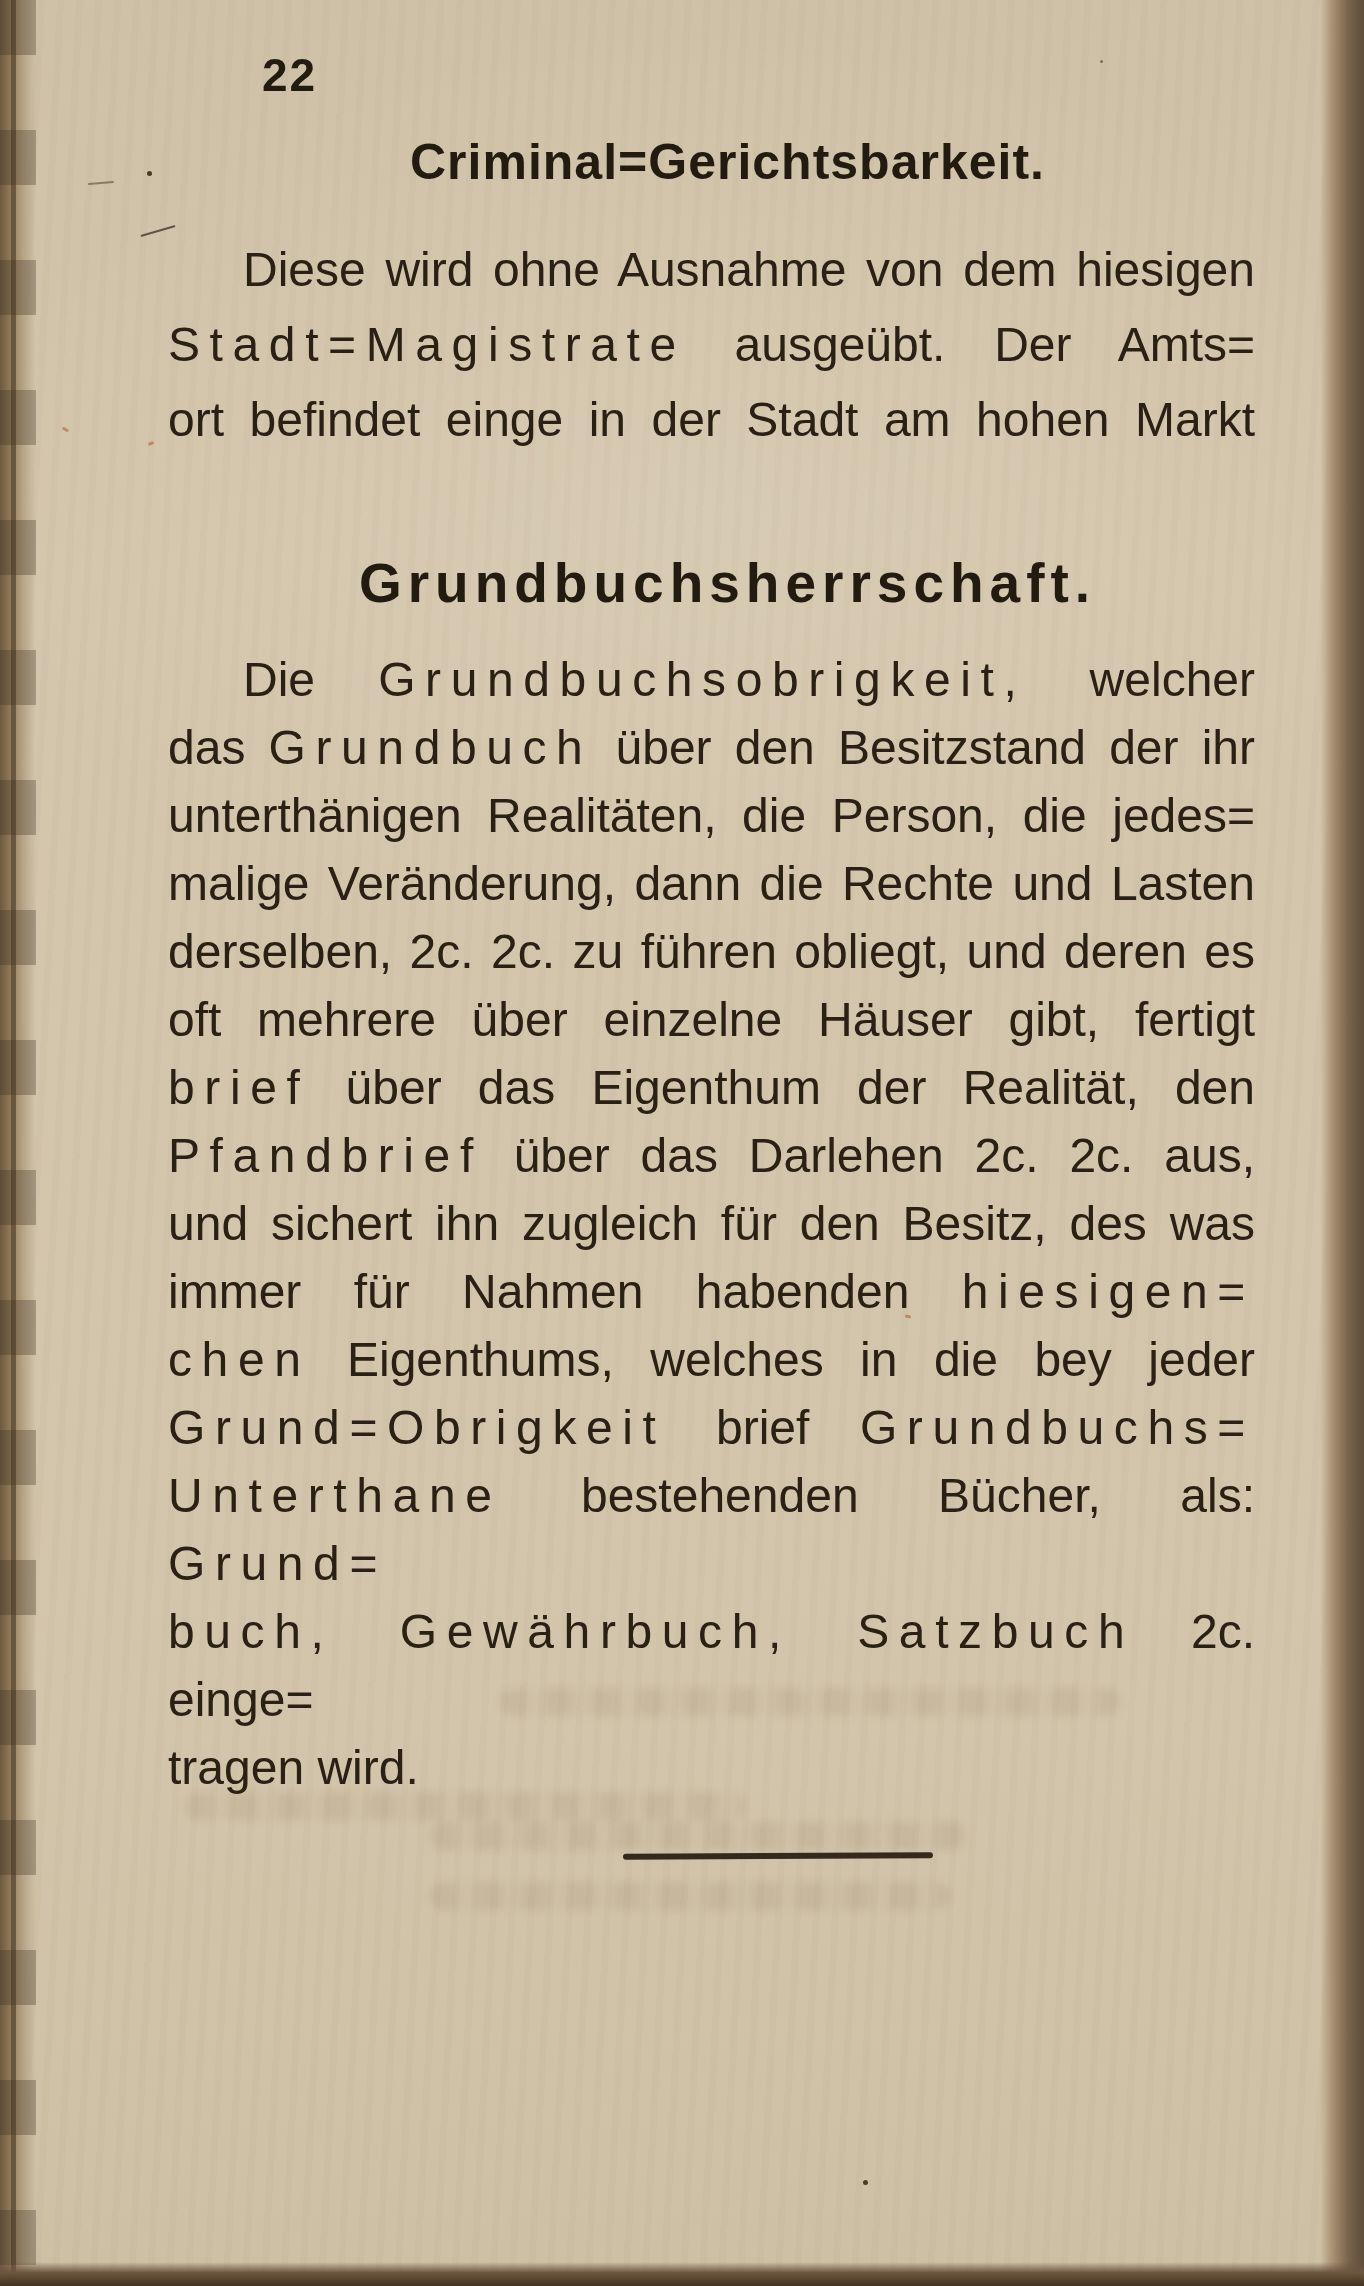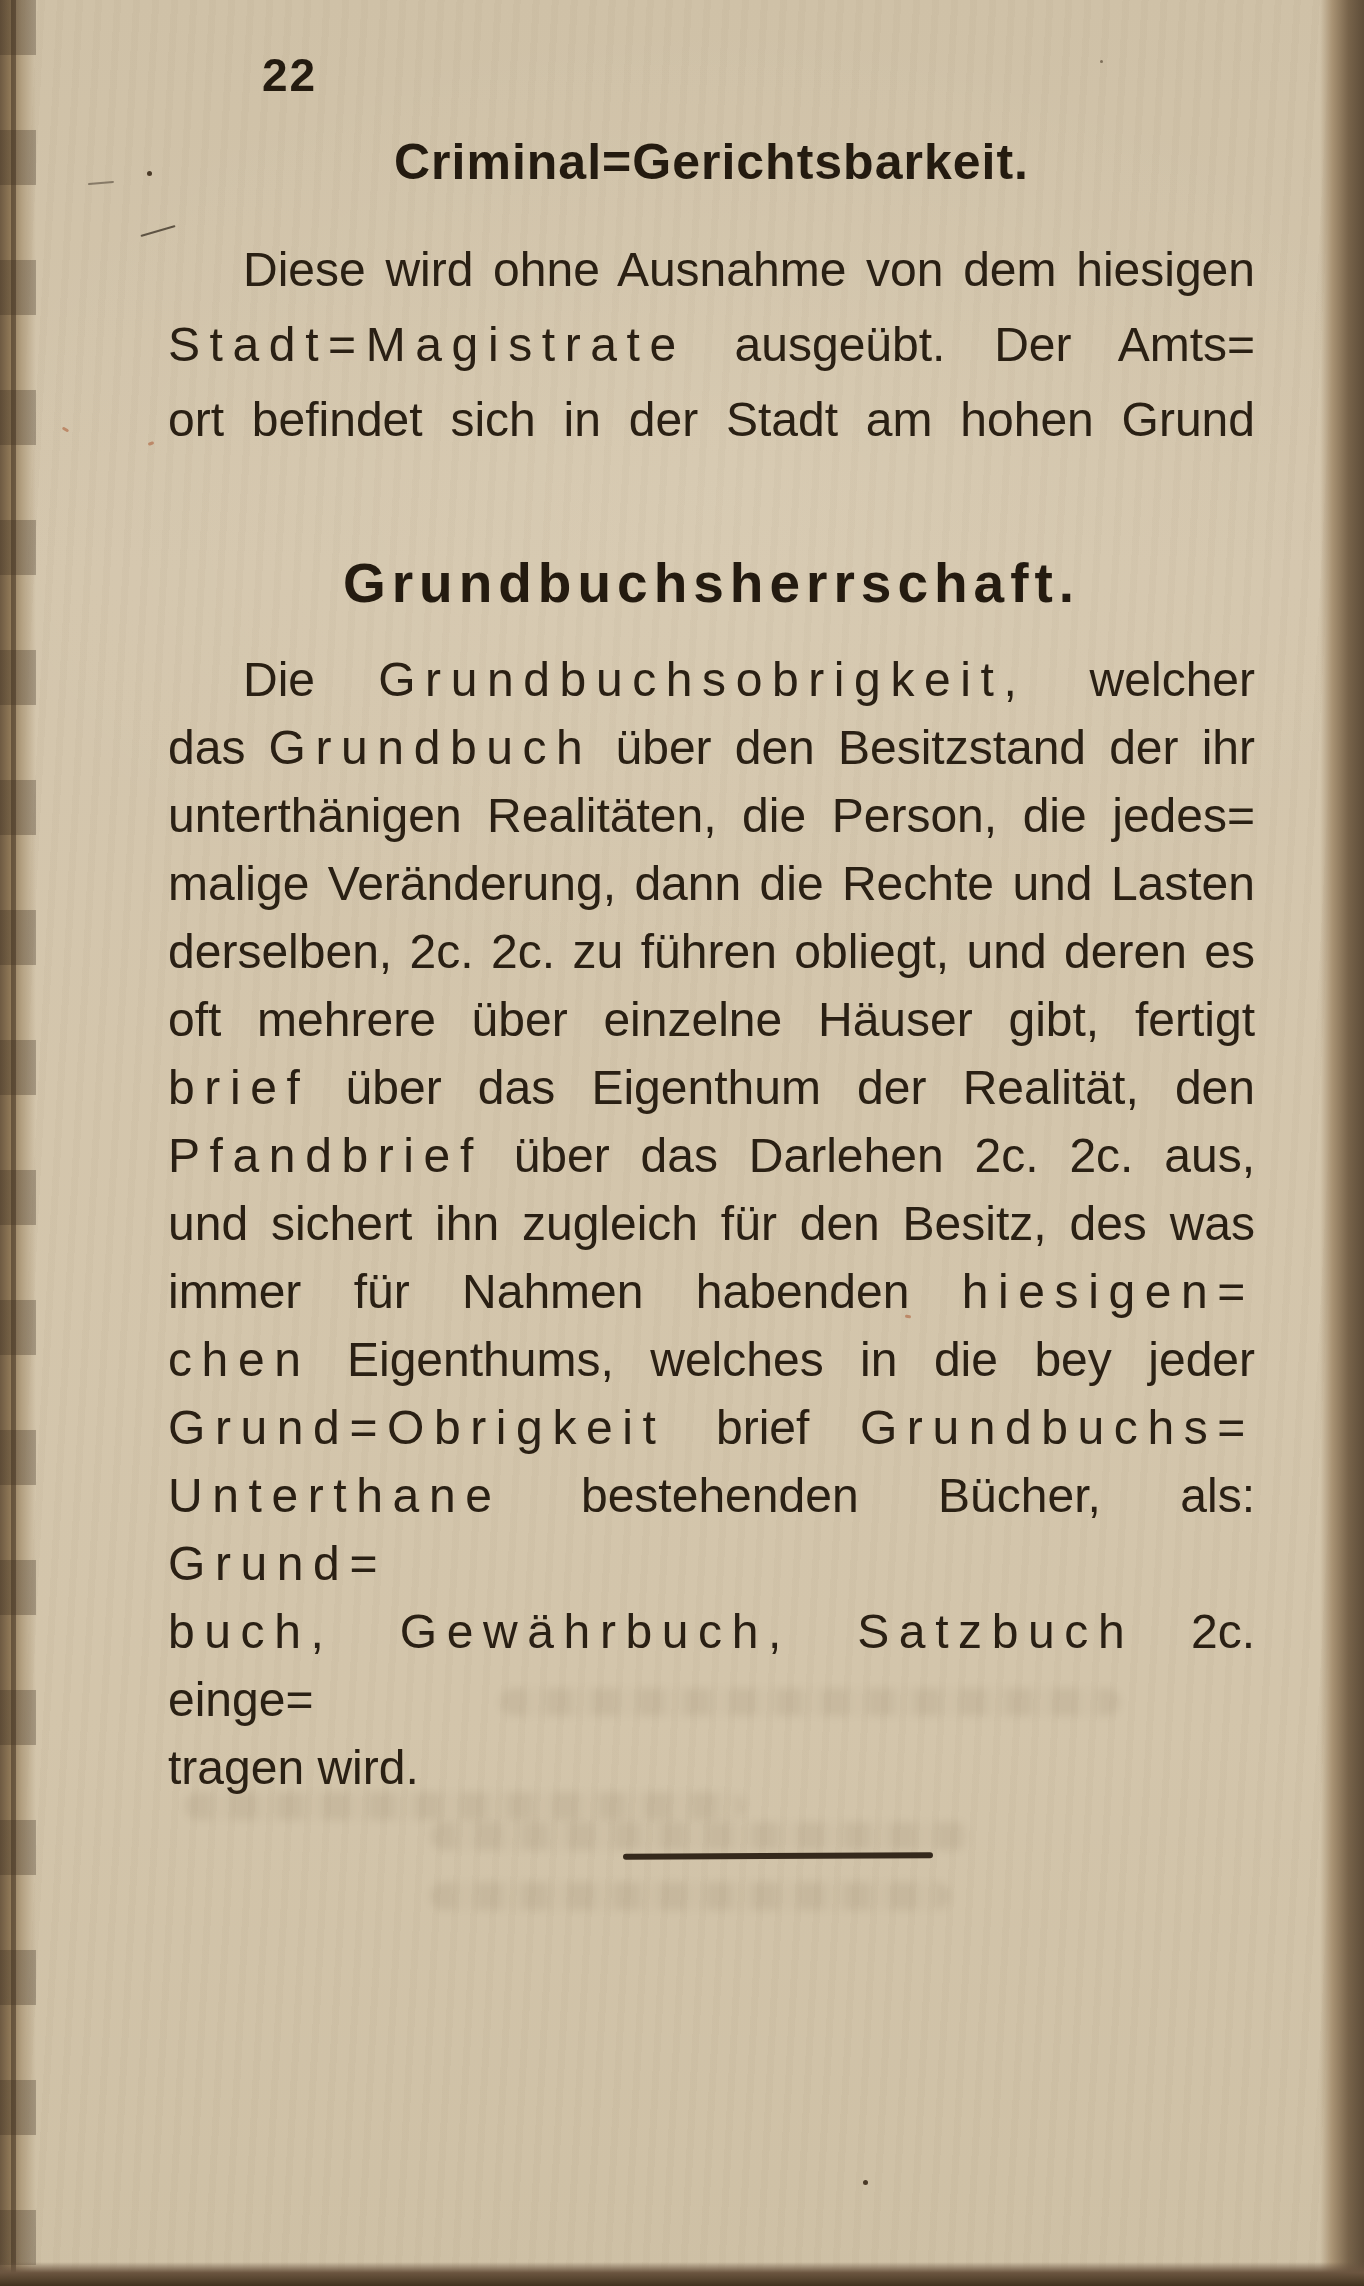--- a/index.html
+++ b/index.html
@@ -36,21 +36,21 @@
   }
 
   
   .content { position:absolute; left:168px; top:0; width:1087px; height:100%; }
 
   .pagenum {
     position:absolute; left:262px; top:48px;
     font-size:46px; font-weight:700; letter-spacing:2px; color:#241b10;
   }
 
-  h1.sec-title, h2.sec-title { position:absolute; left:0; width:100%; margin:0; text-align:center; color:#241b10; }
+  h1.sec-title, h2.sec-title { position:absolute; left:16px; width:100%; margin:0; text-align:center; color:#241b10; }
   h1.sec-title { top:133px; font-size:50px; font-weight:700; letter-spacing:1px; }
   h2.sec-title { top:551px; font-size:55px; font-weight:700; letter-spacing:6px;text-align:center; }
 
   .para { position:absolute; left:0; width:100%; font-size:48px; }
   .para-1 { top:232px;  line-height:75px; }
   .para-2 { top:646px;  line-height:68px; }
   .line { text-align:justify; text-align-last:justify; }
   .line.indent { padding-left:75px; }
   .line.last { text-align-last:left; }
   .sperr { letter-spacing:0.2em; }
@@ -93,21 +93,21 @@
   <div class="speck" style="left:863px; top:2180px; width:5px; height:5px;"></div>
   <div class="speck" style="left:1100px; top:60px; width:3px; height:3px; opacity:0.6;"></div>
 
   <div class="pagenum">22</div>
 
   <div class="content">
     <h1 class="sec-title">Criminal=Gerichtsbarkeit.</h1>
     <div class="para para-1">
         <div class="line indent"><span>Diese wird ohne Ausnahme von dem hiesigen</span></div>
         <div class="line"><span class="sperr">Stadt=Magistrate</span><span> ausgeübt.  Der Amts=</span></div>
-        <div class="line"><span>ort befindet sich in der Stadt am hohen Grund</span></div>
+        <div class="line"><span>ort befindet einge in der Stadt am hohen Markt</span></div>
       </div>
 
     <h2 class="sec-title">Grundbuchsherrschaft.</h2>
     <div class="para para-2">
         <div class="line indent"><span>Die </span><span class="sperr">Grundbuchsobrigkeit,</span><span> welcher</span></div>
         <div class="line"><span>das </span><span class="sperr">Grundbuch</span><span> über den Besitzstand der ihr</span></div>
         <div class="line"><span>unterthänigen Realitäten, die Person, die jedes=</span></div>
         <div class="line"><span>malige Veränderung, dann die Rechte und Lasten</span></div>
         <div class="line"><span>derselben, 2c. 2c. zu führen obliegt, und deren es</span></div>
         <div class="line"><span>oft mehrere über einzelne Häuser gibt, fertigt</span></div>

